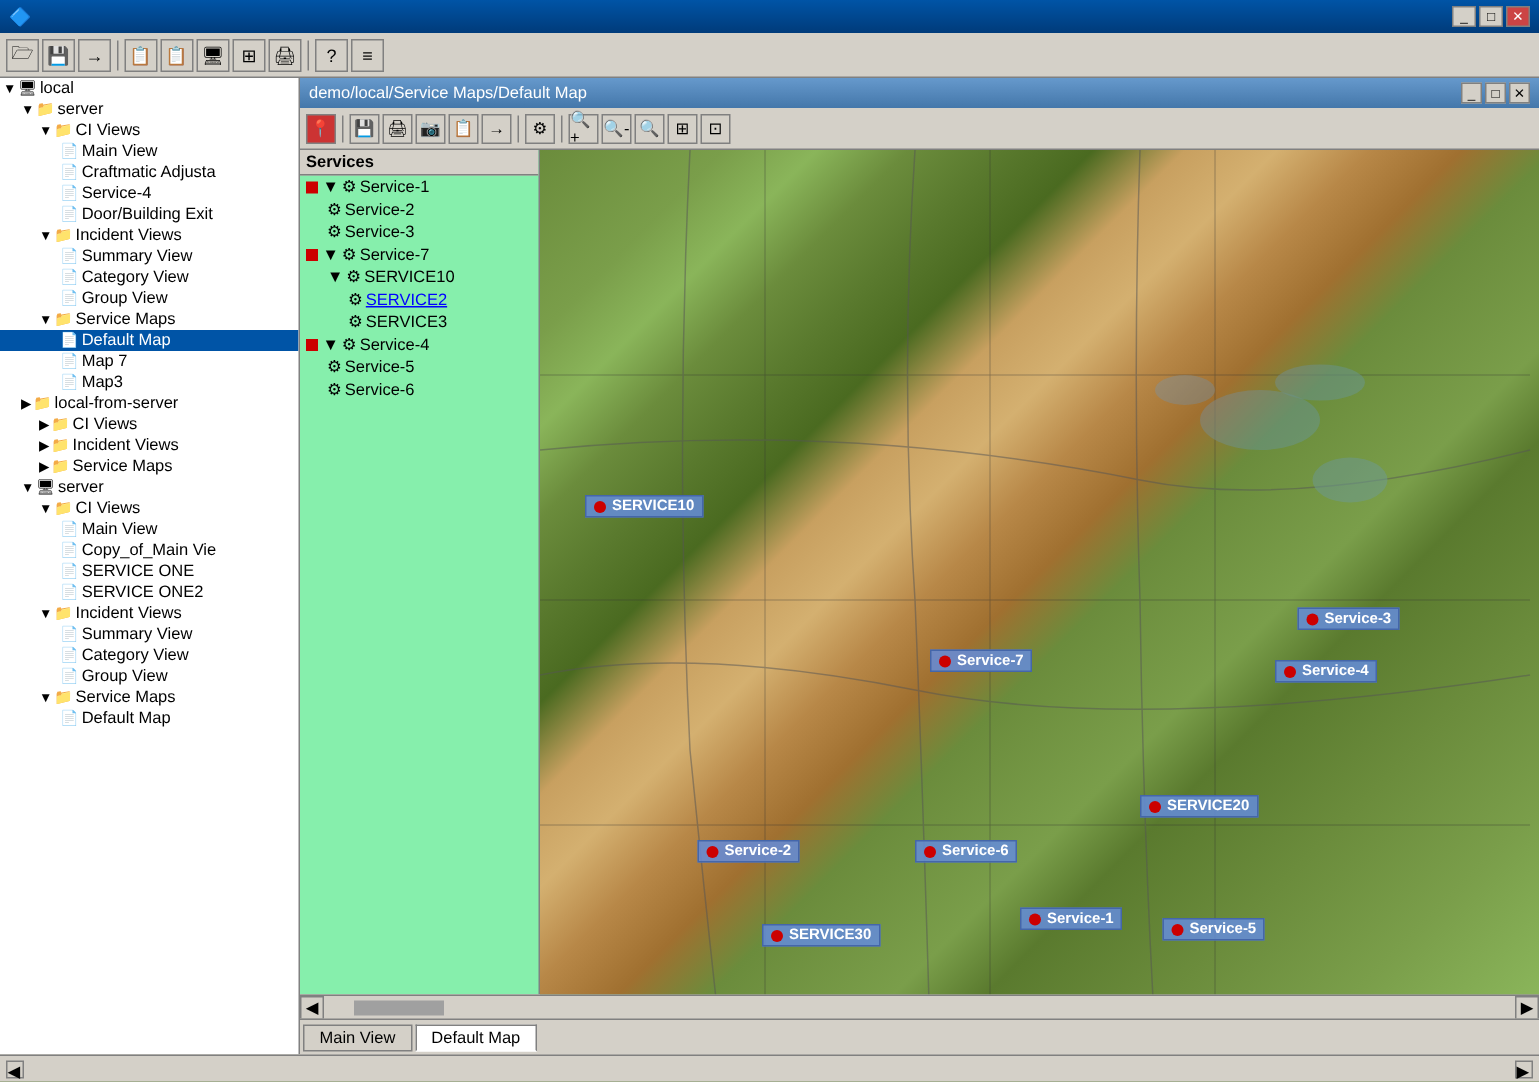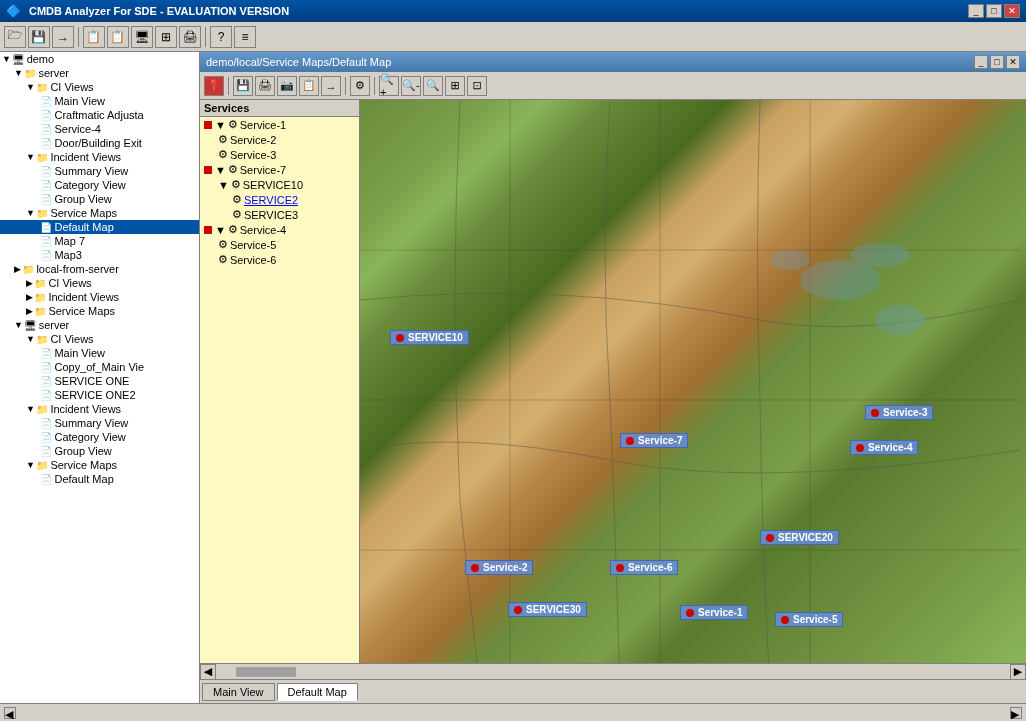--- a/index.html
+++ b/index.html
@@ -47,21 +47,21 @@
       display: flex; align-items: center; padding: 1px 0; cursor: pointer;
       white-space: nowrap; overflow: hidden;
     }
     .tree-item.selected { background: #0054a6; color: white; }
     .tree-icon { margin-right: 2px; font-size: 10px; }
     .expand-icon { font-size: 9px; margin-right: 1px; cursor: pointer; }
     .tree-label { font-size: 11px; }
 
     
     .services-panel {
-      width: 160px; min-width: 160px; background: #fef9c3; border-right: 1px solid #808080;
+      width: 160px; min-width: 160px; background: #86efac; border-right: 1px solid #808080;
       overflow-y: auto;
     }
     .services-header {
       background: #d4d0c8; border-bottom: 1px solid #808080;
       padding: 2px 4px; font-weight: bold; font-size: 11px;
     }
     .service-item { display: flex; align-items: center; padding: 1px 2px; cursor: pointer; }
     .map-titlebar {
       background: linear-gradient(to bottom, #6699cc, #4477aa);
       color: white; padding: 1px 6px; font-size: 11px;
@@ -153,21 +153,20 @@
     .ico-folder { color: #f0c040; }
 
     .app-icon { font-size: 12px; color: #ffcc00; margin-right: 4px; }
   </style>
 </head>
 <body>
 
 <div class="title-bar">
   <div class="title-bar-left">
     <span class="app-icon">🔷</span>
-    <span>CMDB Analyzer For SDE - EVALUATION VERSION</span>
   </div>
   <div class="title-bar-controls">
     <div class="title-btn">_</div>
     <div class="title-btn">□</div>
     <div class="title-btn" style="background:#cc4444;color:white;">✕</div>
   </div>
 </div>
 
 <div class="main-container">
 
@@ -186,21 +185,21 @@
     <div class="tb-btn">≡</div>
   </div>
 
   <div class="content-area">
 
     <div class="tree-panel">
 
       <div class="tree-item" style="padding-left:2px;">
         <span class="expand-icon">▼</span>
         <span class="tree-icon">🖥</span>
-        <span class="tree-label">demo</span>
+        <span class="tree-label">local</span>
       </div>
 
       <div class="tree-item" style="padding-left:14px;">
         <span class="expand-icon">▼</span>
         <span class="tree-icon ico-folder">📁</span>
         <span class="tree-label">server</span>
       </div>
 
       <div class="tree-item" style="padding-left:26px;">
         <span class="expand-icon">▼</span>
@@ -455,21 +454,21 @@
           </div>
           <div class="map-service-label" style="top:305px;left:505px;">
             Service-3
           </div>
           <div class="map-service-label" style="top:340px;left:490px;">
             Service-4
           </div>
           <div class="map-service-label" style="top:430px;left:400px;">
             SERVICE20
           </div>
-          <div class="map-service-label" style="top:502px;left:148px;">
+          <div class="map-service-label" style="top:516px;left:148px;">
             SERVICE30
           </div>
           <div class="map-service-label" style="top:460px;left:250px;">
             Service-6
           </div>
           <div class="map-service-label" style="top:505px;left:320px;">
             Service-1
           </div>
           <div class="map-service-label" style="top:512px;left:415px;">
             Service-5

